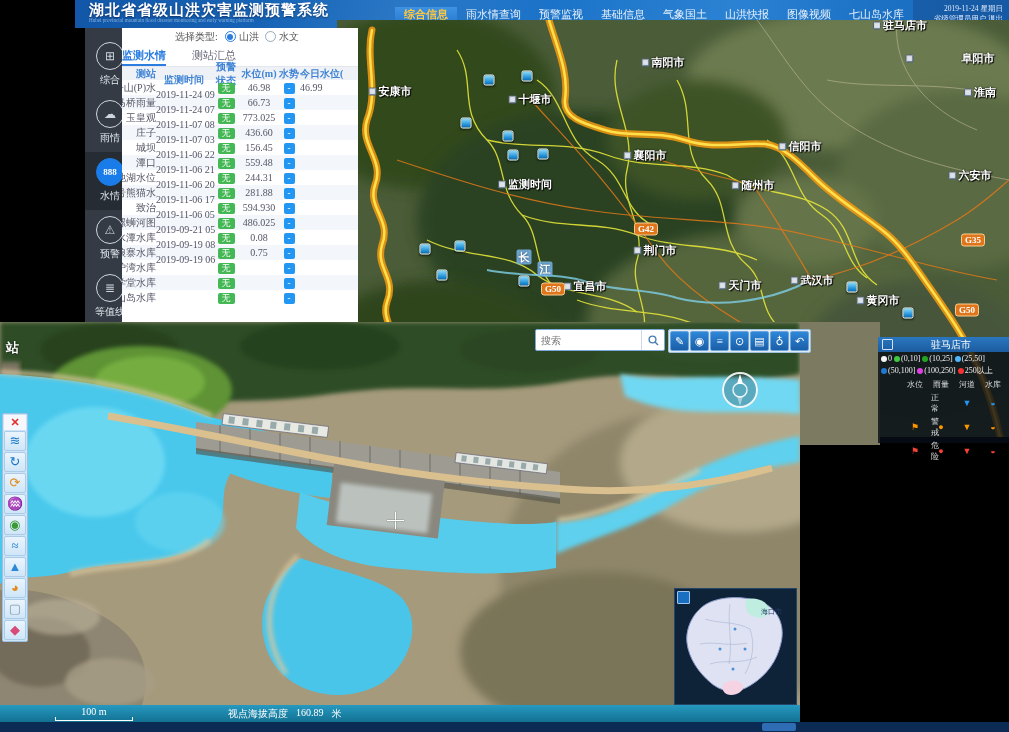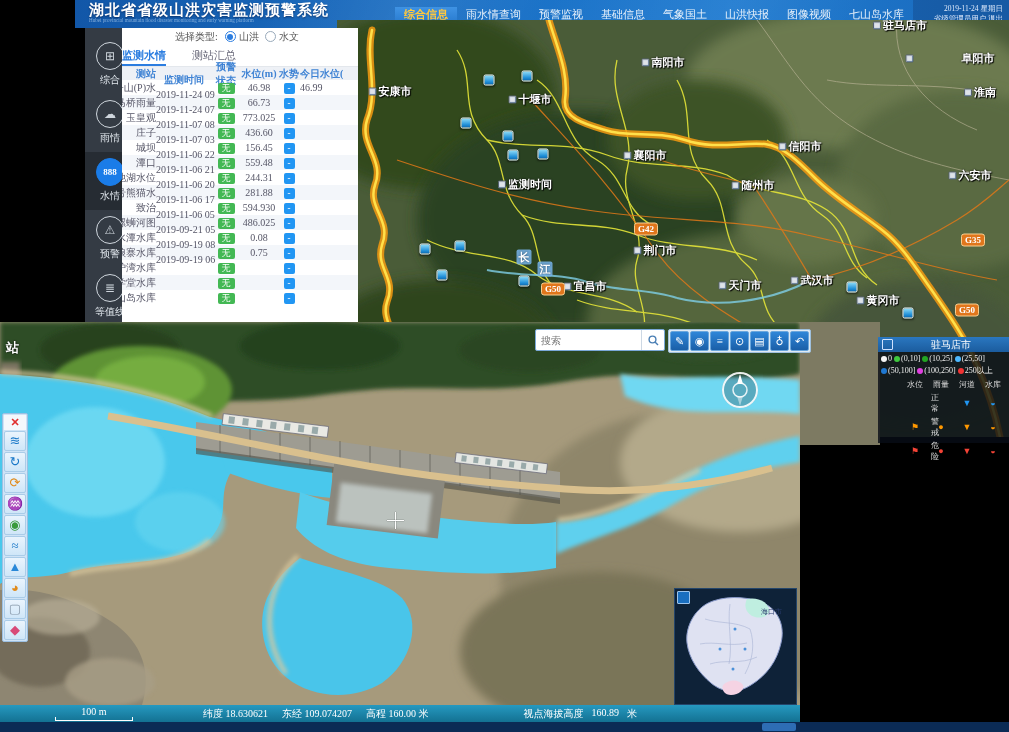--- a/index.html
+++ b/index.html
@@ -724,25 +724,20 @@
           </g>
       </svg>
       <div id="mm-city">海口市</div>
     </div>
 
     <div id="statusbar">
       <div class="scale-box">
         <span>100 m</span>
         <div class="scale-bar"></div>
       </div>
-      <div class="geo">
-        <span><span>纬度</span> <span>18.630621</span></span>
-        <span><span>东经</span> <span>109.074207</span></span>
-        <span><span>高程</span> <span>160.00</span> <span>米</span></span>
-      </div>
       <div class="view-alt">
         <span>视点海拔高度</span>
         <span>160.89</span>
         <span>米</span>
       </div>
     </div>
   </div>
 
   <div class="blackpatch" style="left:800px;top:445px;width:209px;height:287px;"></div>
   <div id="bottom-strip">

